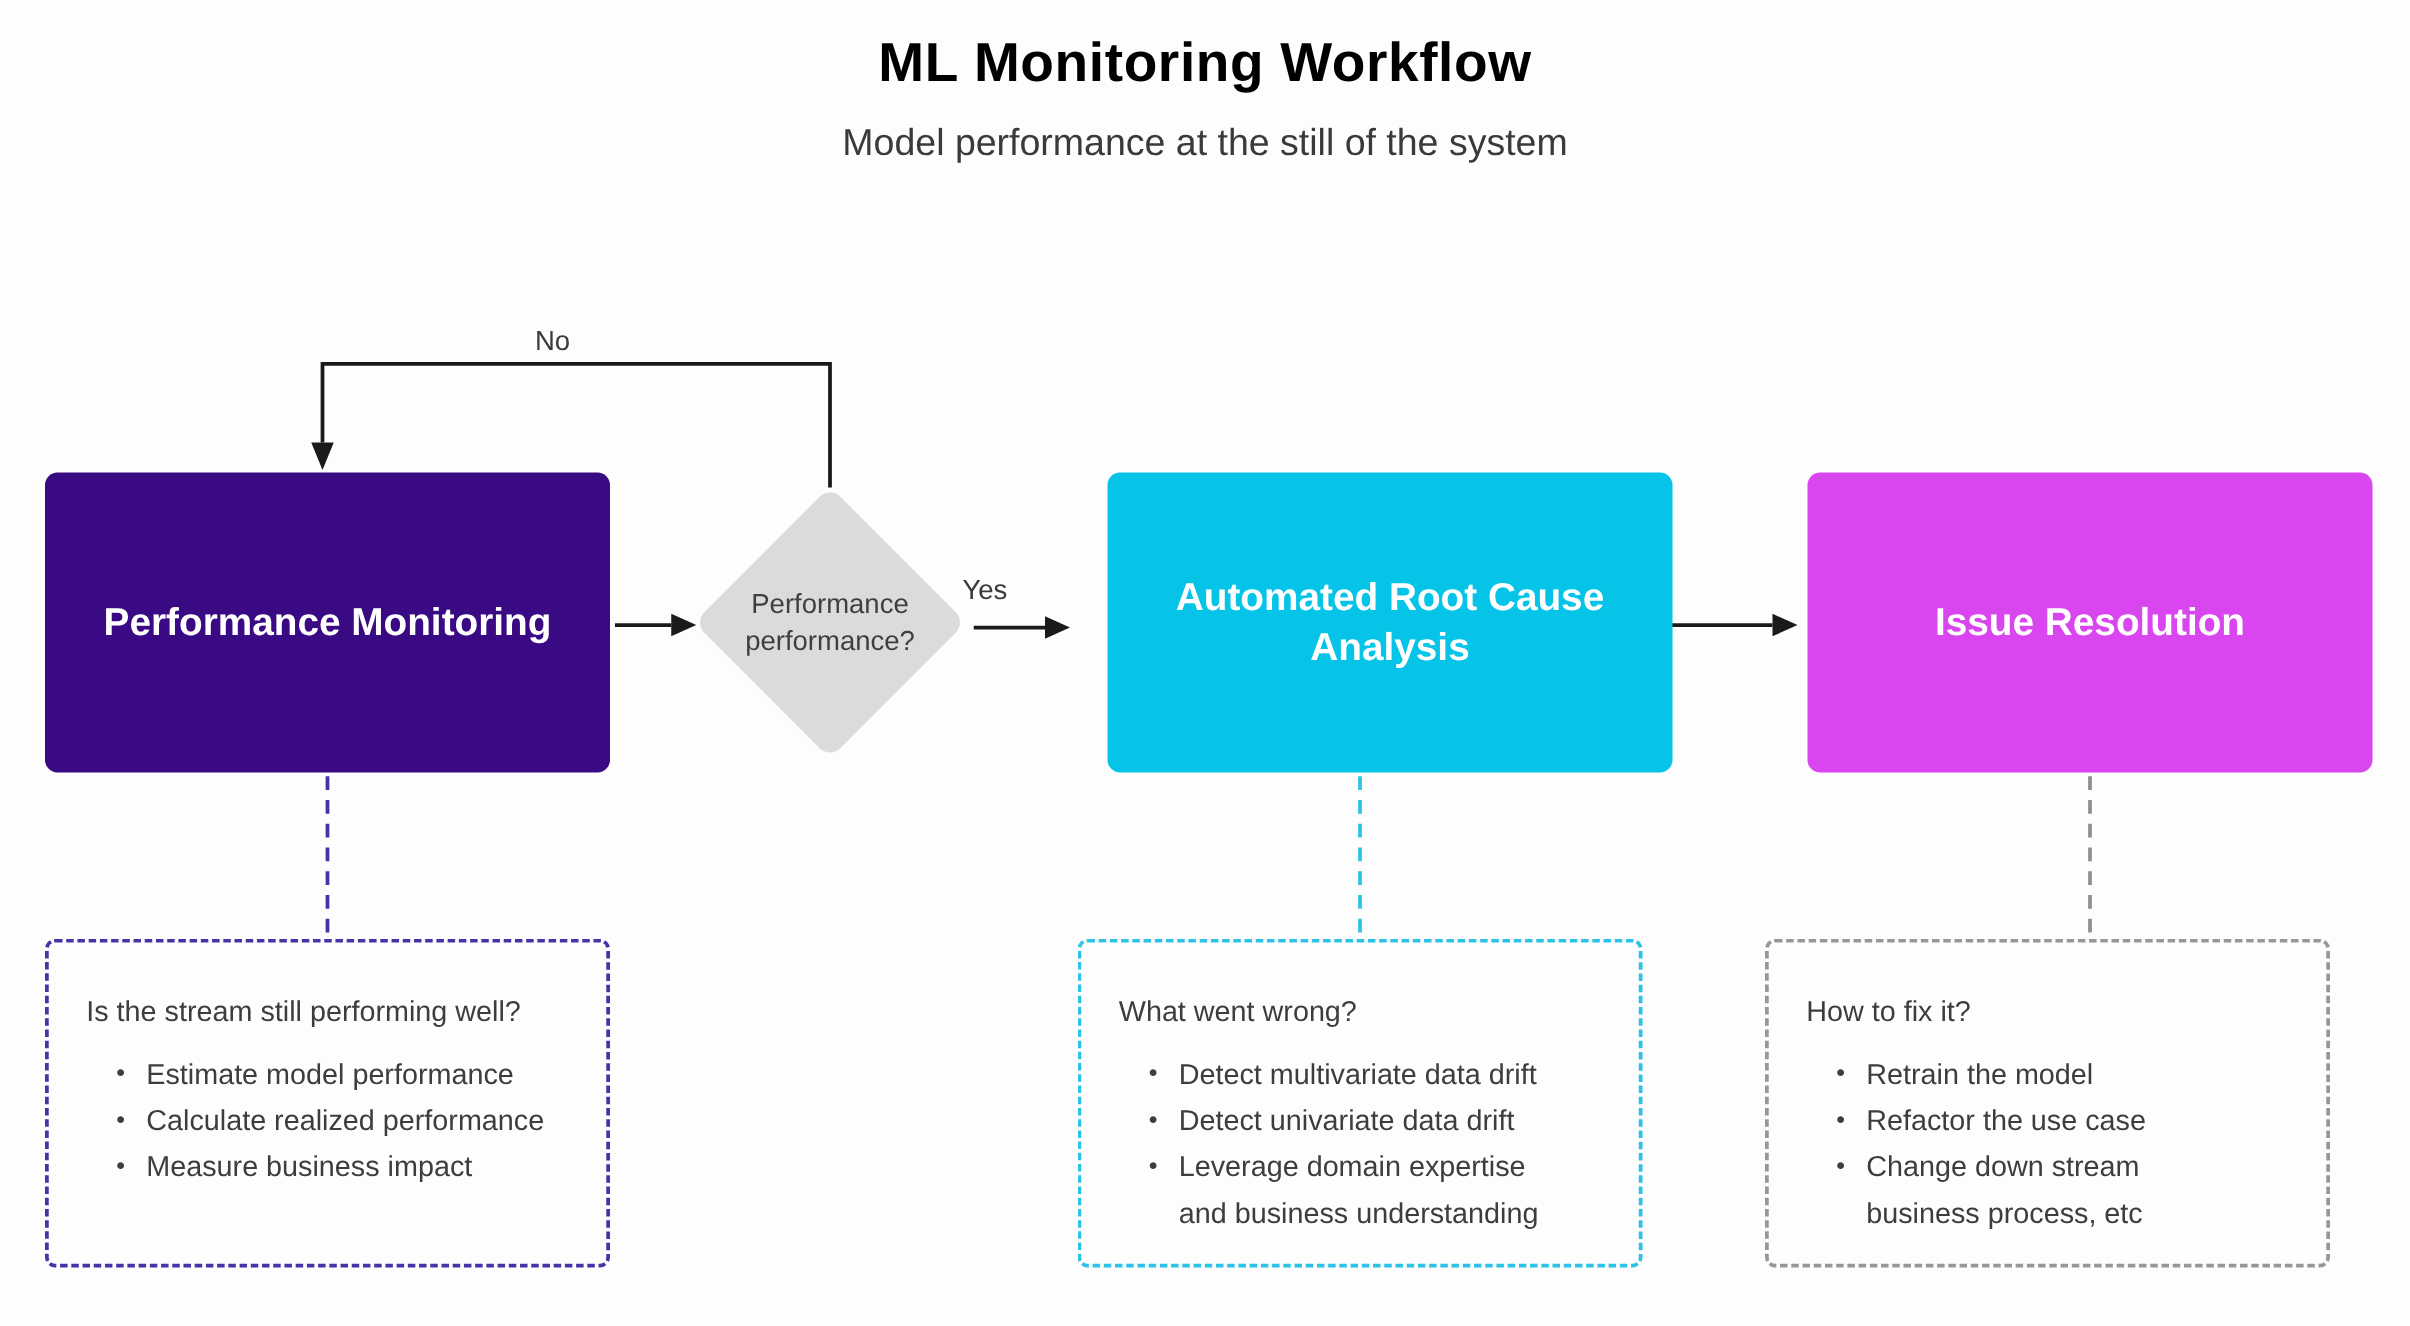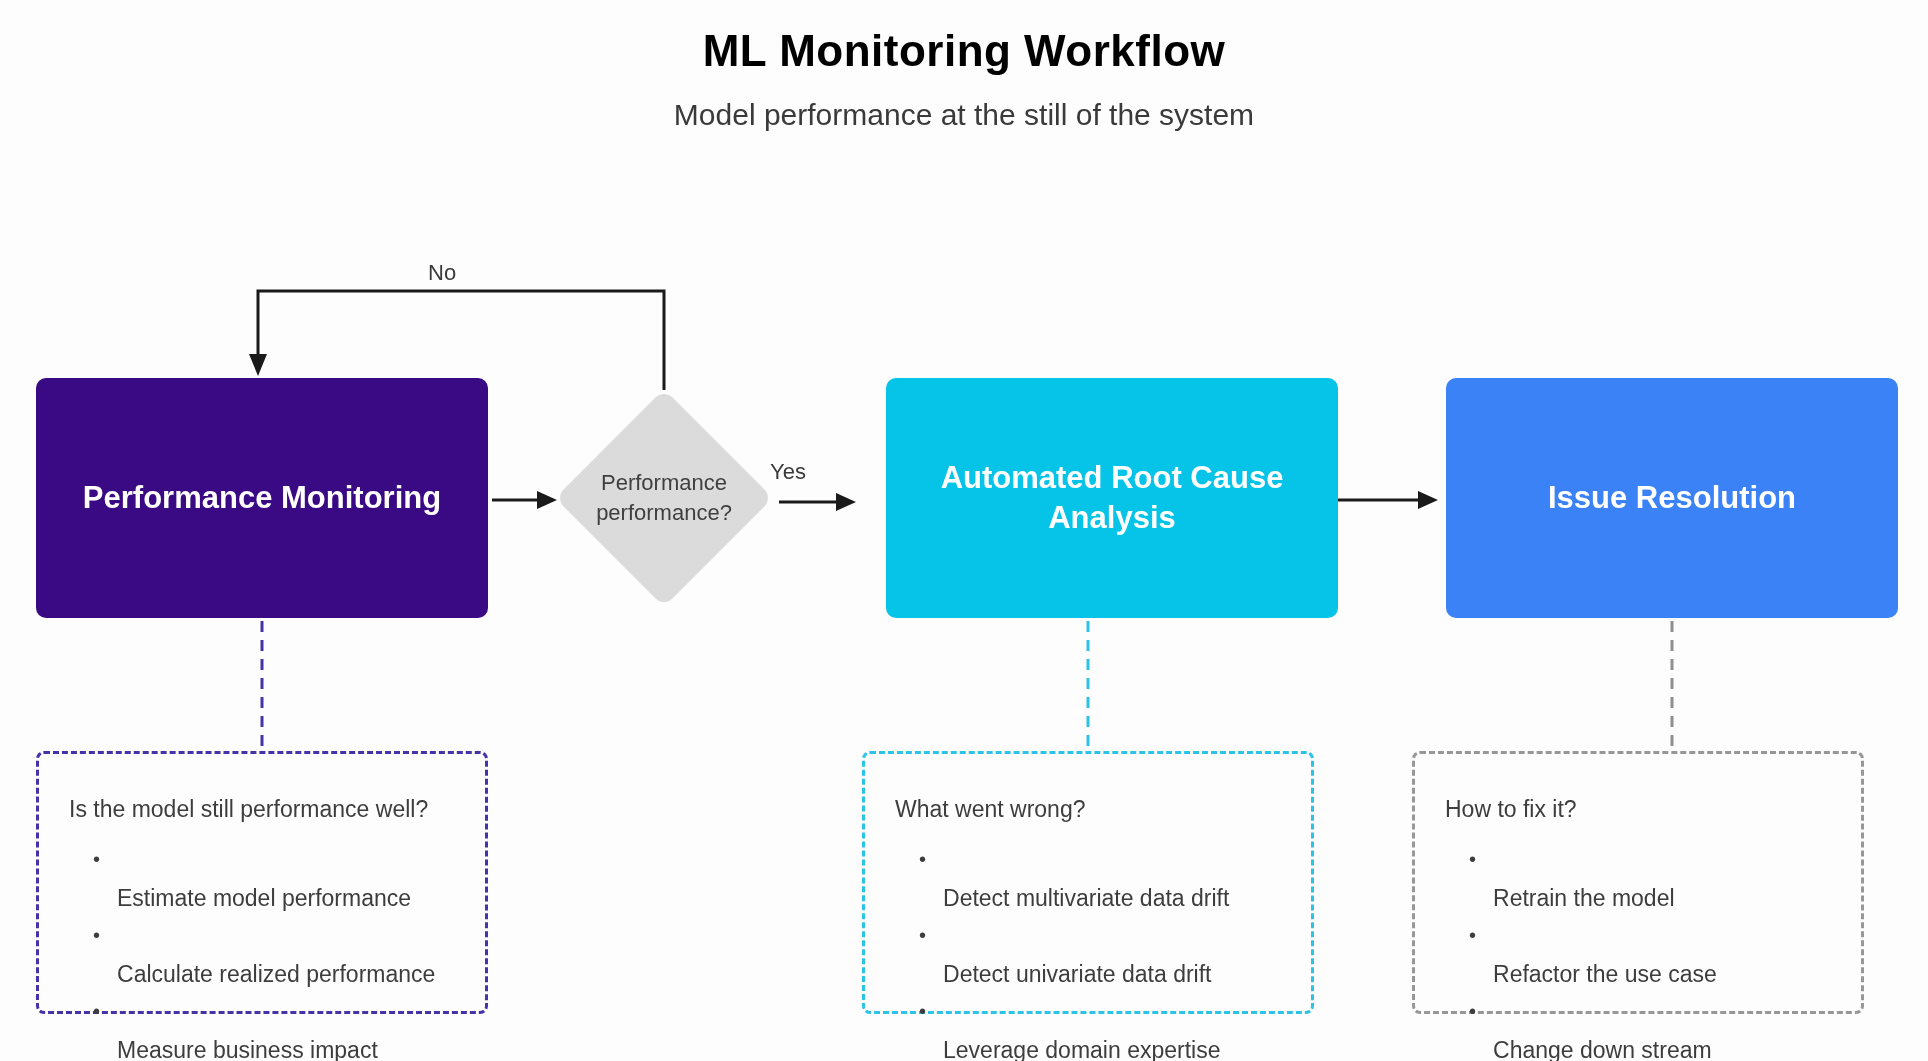--- a/index.html
+++ b/index.html
@@ -26,21 +26,21 @@
     position: absolute;
     width: 452px; height: 240px;
     border-radius: 10px;
     display: flex; align-items: center; justify-content: center;
     text-align: center;
     color: #ffffff; font-size: 31px; font-weight: 700;
     line-height: 1.3;
   }
   .node-monitoring { left: 36px;  top: 378px; background: #3a0a84; }
   .node-rootcause  { left: 862px; top: 378px; background: #06c3e8; margin-left: 24px; }
-  .node-resolution { left: 1446px;top: 378px; background: #3b82f6; }
+  .node-resolution { left: 1446px;top: 378px; background: #d946ef; }
   .node-rootcause .node-label { max-width: 370px; }
 
   
   .diamond-wrap { position: absolute; left: 554px; top: 388px; width: 220px; height: 220px; }
   .diamond-shape {
     position: absolute; left: 33px; top: 33px;
     width: 154px; height: 154px;
     background: #dbdbdb; border-radius: 12px;
     transform: rotate(45deg);
   }
@@ -68,21 +68,21 @@
     padding: 42px 24px 0 30px;
     font-size: 23px; color: #3d3d3d;
   }
   .detail-monitoring { left: 36px;  border-color: #4732a8; }
   .detail-rootcause  { left: 862px; border-color: #2cc3e7; }
   .detail-resolution { left: 1412px;border-color: #979797; }
   .detail h2 { font-size: 23px; font-weight: 400; margin-bottom: 18px; }
   .detail ul { list-style: none; margin-left: 24px; }
   .detail li { display: flex; gap: 17px; line-height: 37px; }
   .detail li .bullet-dot { font-size: 20px; }
-  .detail li .bullet-text { white-space: pre-line; margin-top: 39px; }
+  .detail li .bullet-text { white-space: pre-line; }
   .detail-monitoring .bullet-text { max-width: 360px; }
   .detail-rootcause  .bullet-text { max-width: 340px; }
   .detail-resolution .bullet-text { max-width: 320px; }
 </style>
 </head>
 <body>
 
 <div class="canvas">
 
   <div class="header">
@@ -133,21 +133,21 @@
 
   <div class="node node-rootcause">
     <span class="node-label">Automated Root Cause Analysis</span>
   </div>
 
   <div class="node node-resolution">
     <span class="node-label">Issue Resolution</span>
   </div>
 
   <section class="detail detail-monitoring">
-    <h2>Is the model still performance well?</h2>
+    <h2>Is the stream still performing well?</h2>
     <ul>
       <li>
         <span class="bullet-dot">•</span>
         <span class="bullet-text">Estimate model performance</span>
       </li>
       <li>
         <span class="bullet-dot">•</span>
         <span class="bullet-text">Calculate realized performance</span>
       </li>
       <li>

